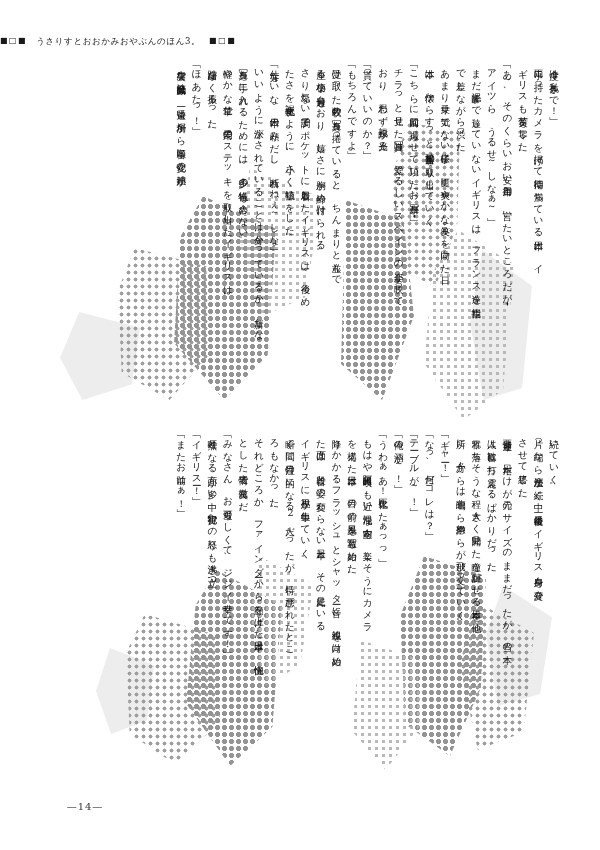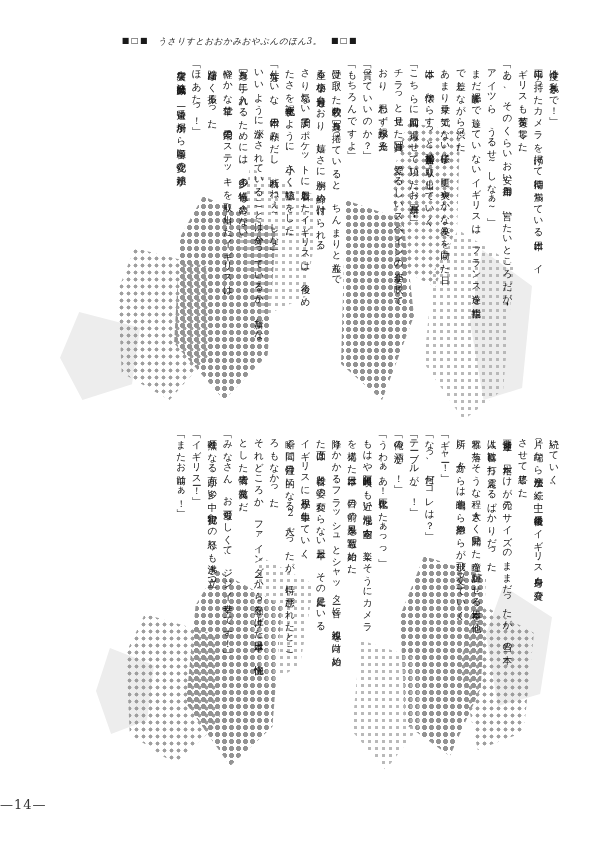--- a/index.html
+++ b/index.html
@@ -21,26 +21,25 @@
     inset: 0;
     background: #ffffff;
   }
 
   
   .header {
     position: absolute;
     top: 36px;
     left: 0;
     width: 480px;
-    text-align: center;
+    text-align: left;
     font-size: 8.5px;
     letter-spacing: 0.6px;
     color: #1a1a1a;
     white-space: nowrap;
-    font-style: italic;
   }
   .header .deco {
     font-size: 8px;
     letter-spacing: 1.5px;
     vertical-align: 1px;
   }
   .header .deco.left  { margin-right: 9px; }
   .header .deco.right { margin-left: 9px; }
 
   
@@ -137,21 +136,22 @@
     right: 38px;
     height: 330px;
   }
 
   
   .folio {
     position: absolute;
     left: 0;
     bottom: 38px;
     width: 170px;
-    font-size: 13px;
+    text-align: center;
+    font-size: 10px;
     letter-spacing: 1px;
     color: #333333;
     z-index: 3;
     font-family: "DejaVu Serif", "Liberation Serif", serif;
   }
 </style>
 </head>
 <body>
 
 <div class="page">

